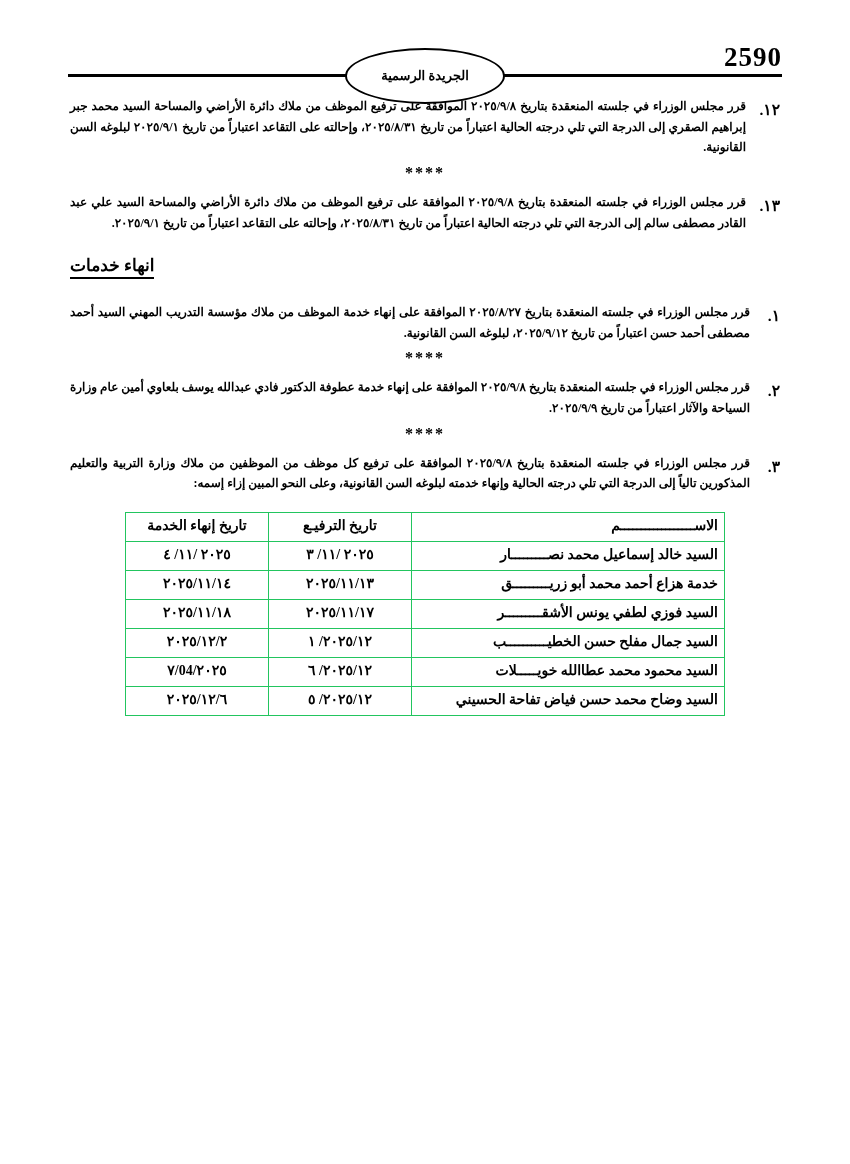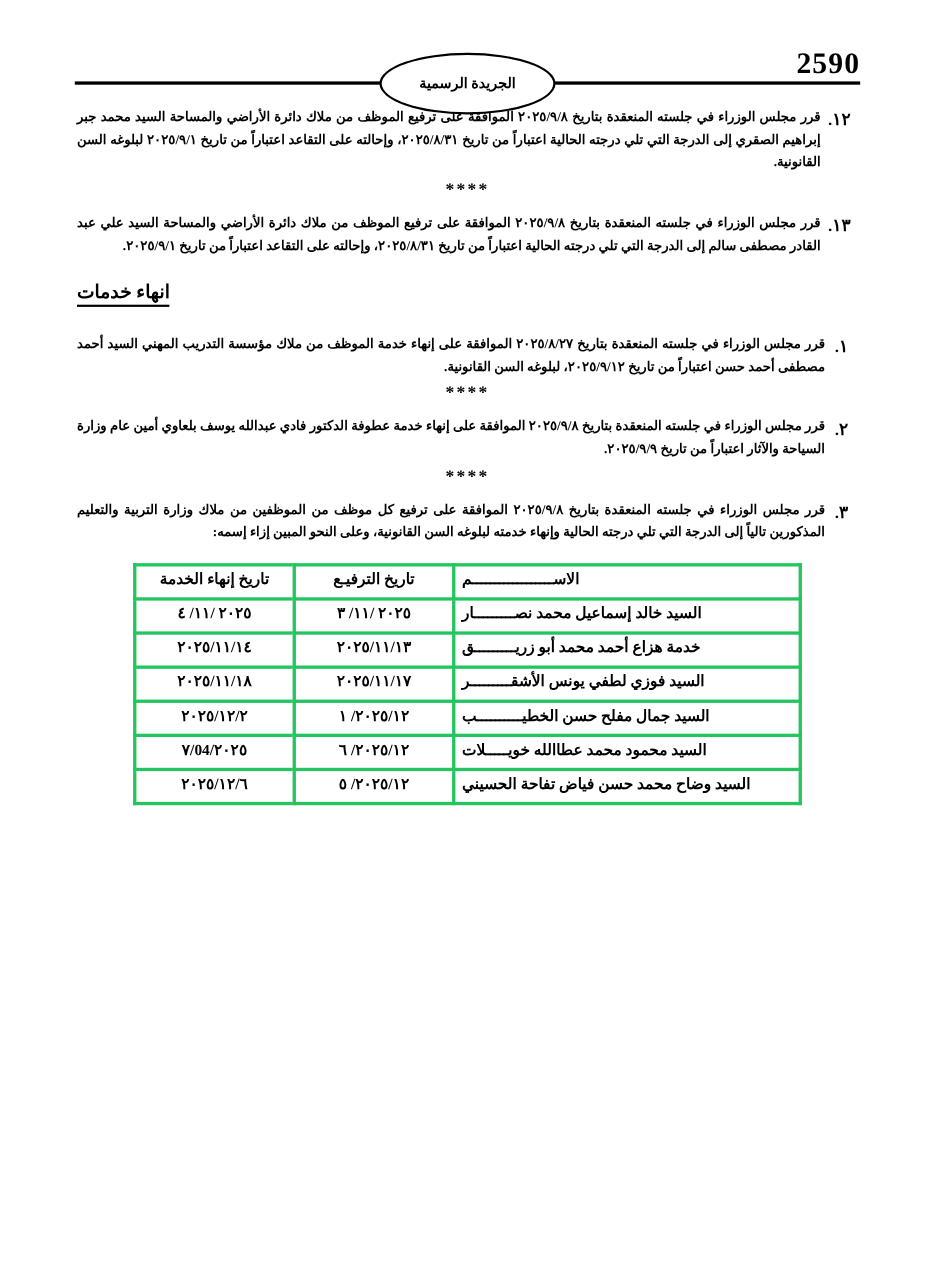--- a/index.html
+++ b/index.html
@@ -68,21 +68,21 @@
 
   .num-item {
     display: flex;
     flex-direction: row;
     align-items: flex-start;
     margin: 0 0 6px 0;
   }
   .num-item .num {
     flex: 0 0 auto;
     width: 34px;
-    text-align: center;
+    text-align: right;
     font-size: 15.5px;
     font-weight: bold;
     line-height: 1.72;
     padding-top: 1px;
     white-space: nowrap;
   }
   .num-item .body {
     flex: 1 1 auto;
     font-size: 12px;
     font-weight: bold;
@@ -129,30 +129,30 @@
     justify-content: center;
   }
   table.records {
     border-collapse: collapse;
     direction: rtl;
     font-size: 14px;
     font-weight: bold;
   }
   table.records th,
   table.records td {
-    border: 3px solid #22c55e;
+    border: 1px solid #22c55e;
     padding: 3px 6px;
     height: 22px;
     line-height: 1.35;
     white-space: nowrap;
   }
   table.records th.c-name,
   table.records td.c-name {
     width: 300px;
-    text-align: left;
+    text-align: right;
   }
   table.records th.c-date,
   table.records td.c-date {
     width: 130px;
     text-align: center;
   }
   table.records th {
     font-weight: bold;
   }
 </style>

